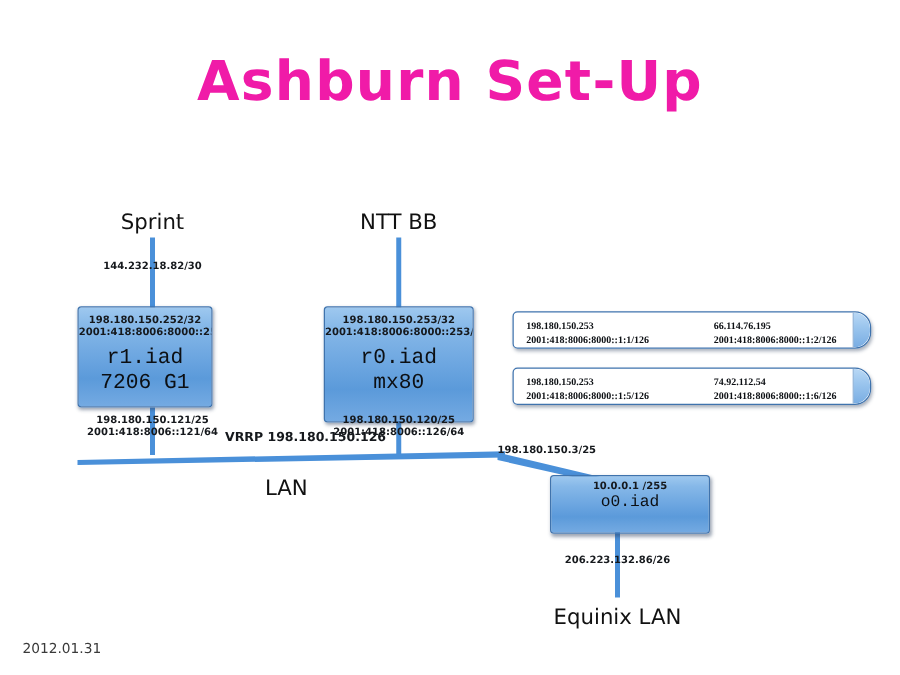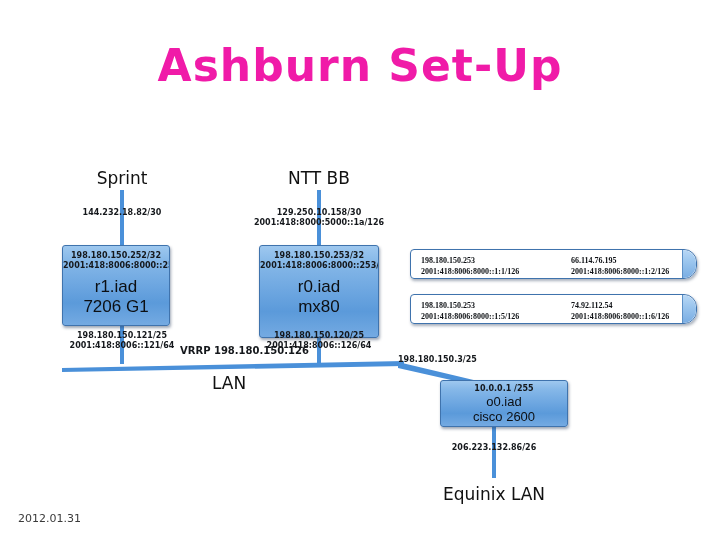--- a/index.html
+++ b/index.html
@@ -81,21 +81,21 @@
   }
   .device .dev-addr {
     font-family: "DejaVu Sans", sans-serif;
     font-size: 8px;
     font-weight: bold;
     color: #15181c;
     line-height: 10px;
     white-space: nowrap;
   }
   .device .dev-name {
-    font-family: Liberation Sans, sans-serif;
+    font-family: Liberation Mono, monospace;
     font-size: 17px;
     color: #0c0f13;
     line-height: 20px;
     white-space: nowrap;
   }
 
   
   .tunnel {
     position: absolute;
     box-sizing: border-box;
@@ -180,24 +180,20 @@
   <div class="peer-label" style="left:62px; top:168px; width:120px;">Sprint</div>
 
   <div class="peer-label" style="left:259px; top:168px; width:120px;">NTT BB</div>
 
   <div class="peer-label" style="left:394px; top:484px; width:200px;">Equinix LAN</div>
 
   <div class="addr" style="left:52px; top:208px; width:140px;">
     <div>144.232.18.82/30</div>
   </div>
 
-  <div class="addr" style="left:249px; top:208px; width:140px;">
-    <div>129.250.10.158/30</div>
-    <div>2001:418:8000:5000::1a/126</div>
-  </div>
 
   <div class="device" style="left:62px; top:245px; width:108px; height:81px;">
     <div class="dev-addr" style="margin-top:5px;">198.180.150.252/32</div>
     <div class="dev-addr">2001:418:8006:8000::252/128</div>
     <div class="dev-name" style="margin-top:6px;">r1.iad</div>
     <div class="dev-name">7206 G1</div>
   </div>
 
   <div class="addr" style="left:52px; top:331px; width:140px;">
     <div>198.180.150.121/25</div>
@@ -235,27 +231,26 @@
     </div>
     <div class="t-col" style="left:160px; top:5px;">
       <div>74.92.112.54</div>
       <div>2001:418:8006:8000::1:6/126</div>
     </div>
     <div class="cap"></div>
   </div>
 
   <div class="addr" style="left:180px; top:346px; width:125px; font-size:10px;">VRRP 198.180.150.126</div>
 
-  <div class="lan-label" style="left:212px; top:373px;">LAN</div>
+  <div class="lan-label" style="left:212px; top:381px;">LAN</div>
 
   <div class="addr" style="left:398px; top:355px; width:110px; text-align:left;">198.180.150.3/25</div>
 
   <div class="device" style="left:440px; top:380px; width:128px; height:47px;">
     <div class="dev-addr" style="margin-top:3px;">10.0.0.1 /255</div>
     <div class="dev-name" style="font-size:13px; line-height:15px;">o0.iad</div>
-    <div class="dev-name" style="font-size:13px; line-height:15px;">cisco 2600</div>
   </div>
 
   <div class="addr" style="left:434px; top:443px; width:120px;">206.223.132.86/26</div>
 
   <div class="datestamp">2012.01.31</div>
 
 </div>
 
 </body></html>

